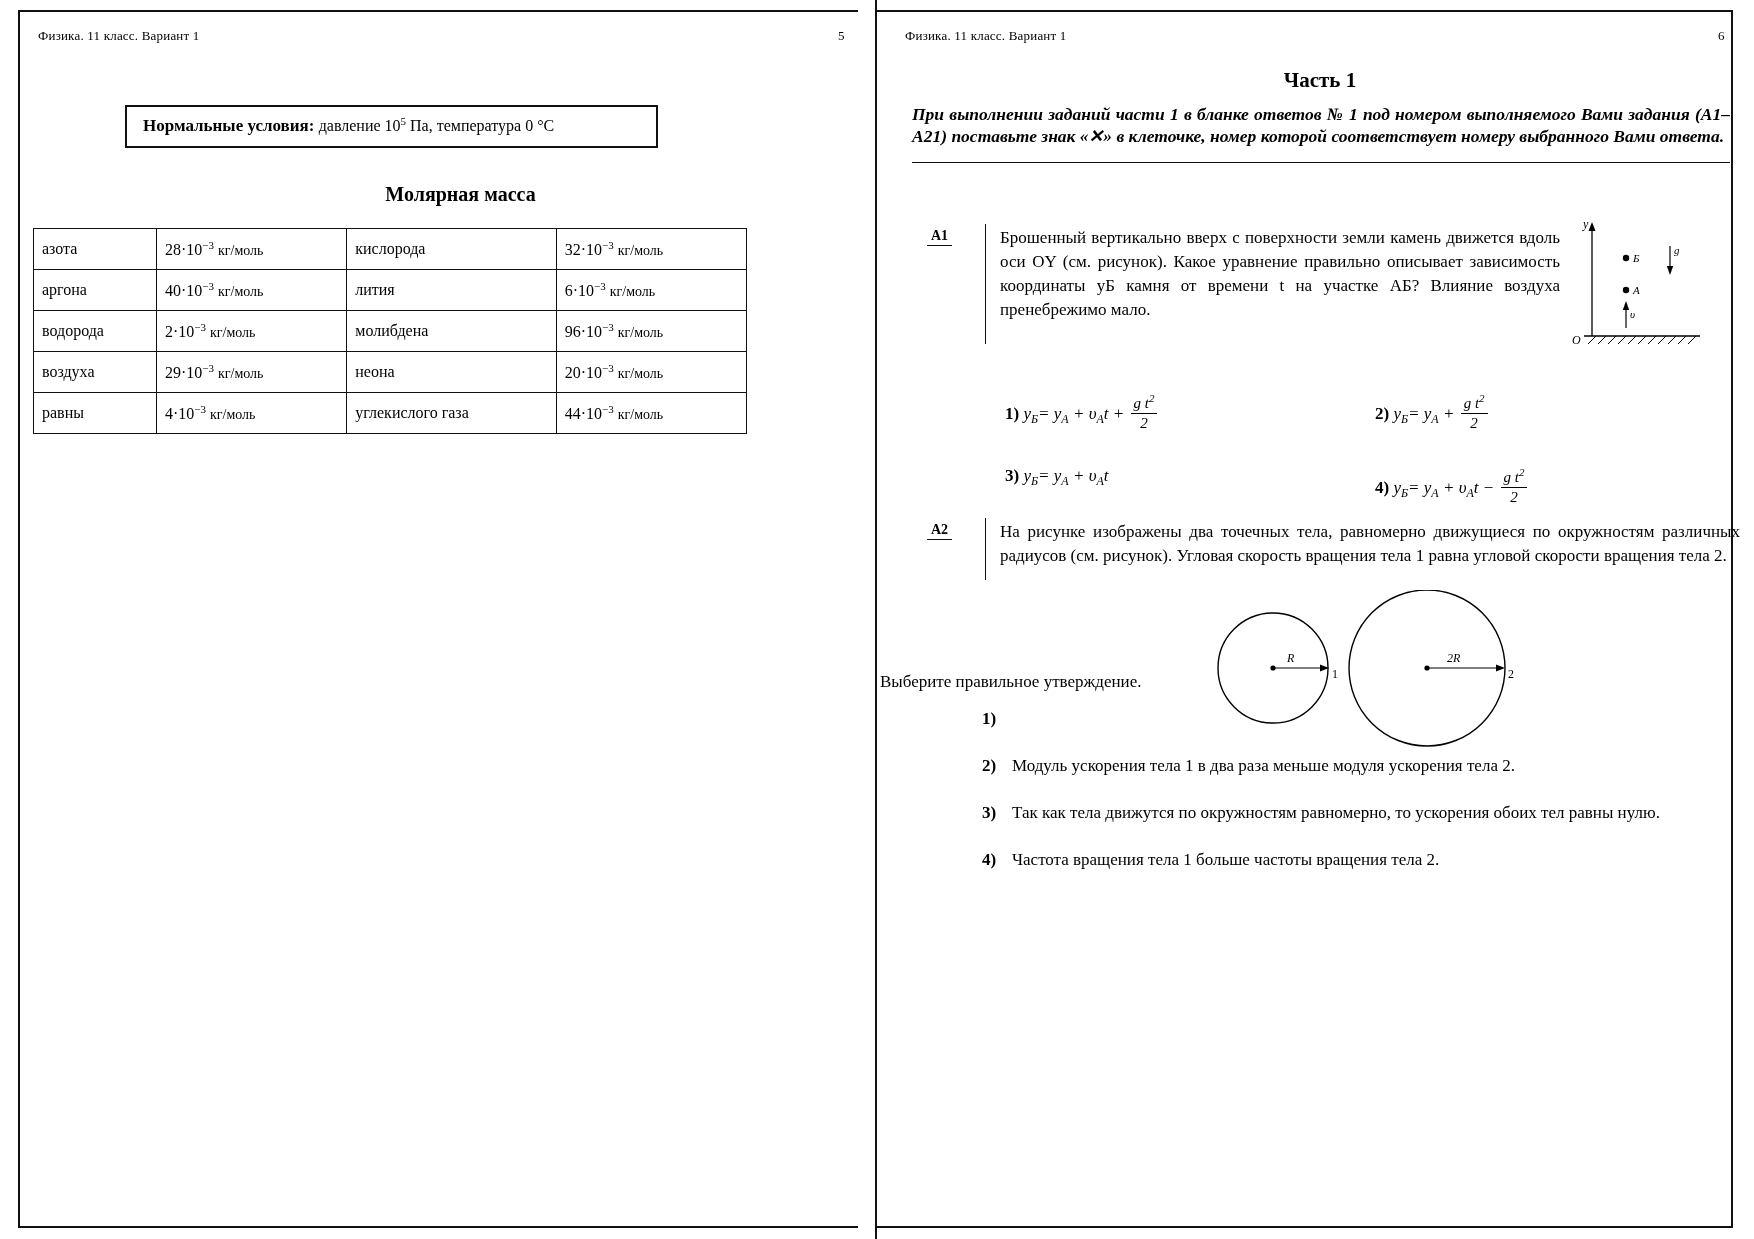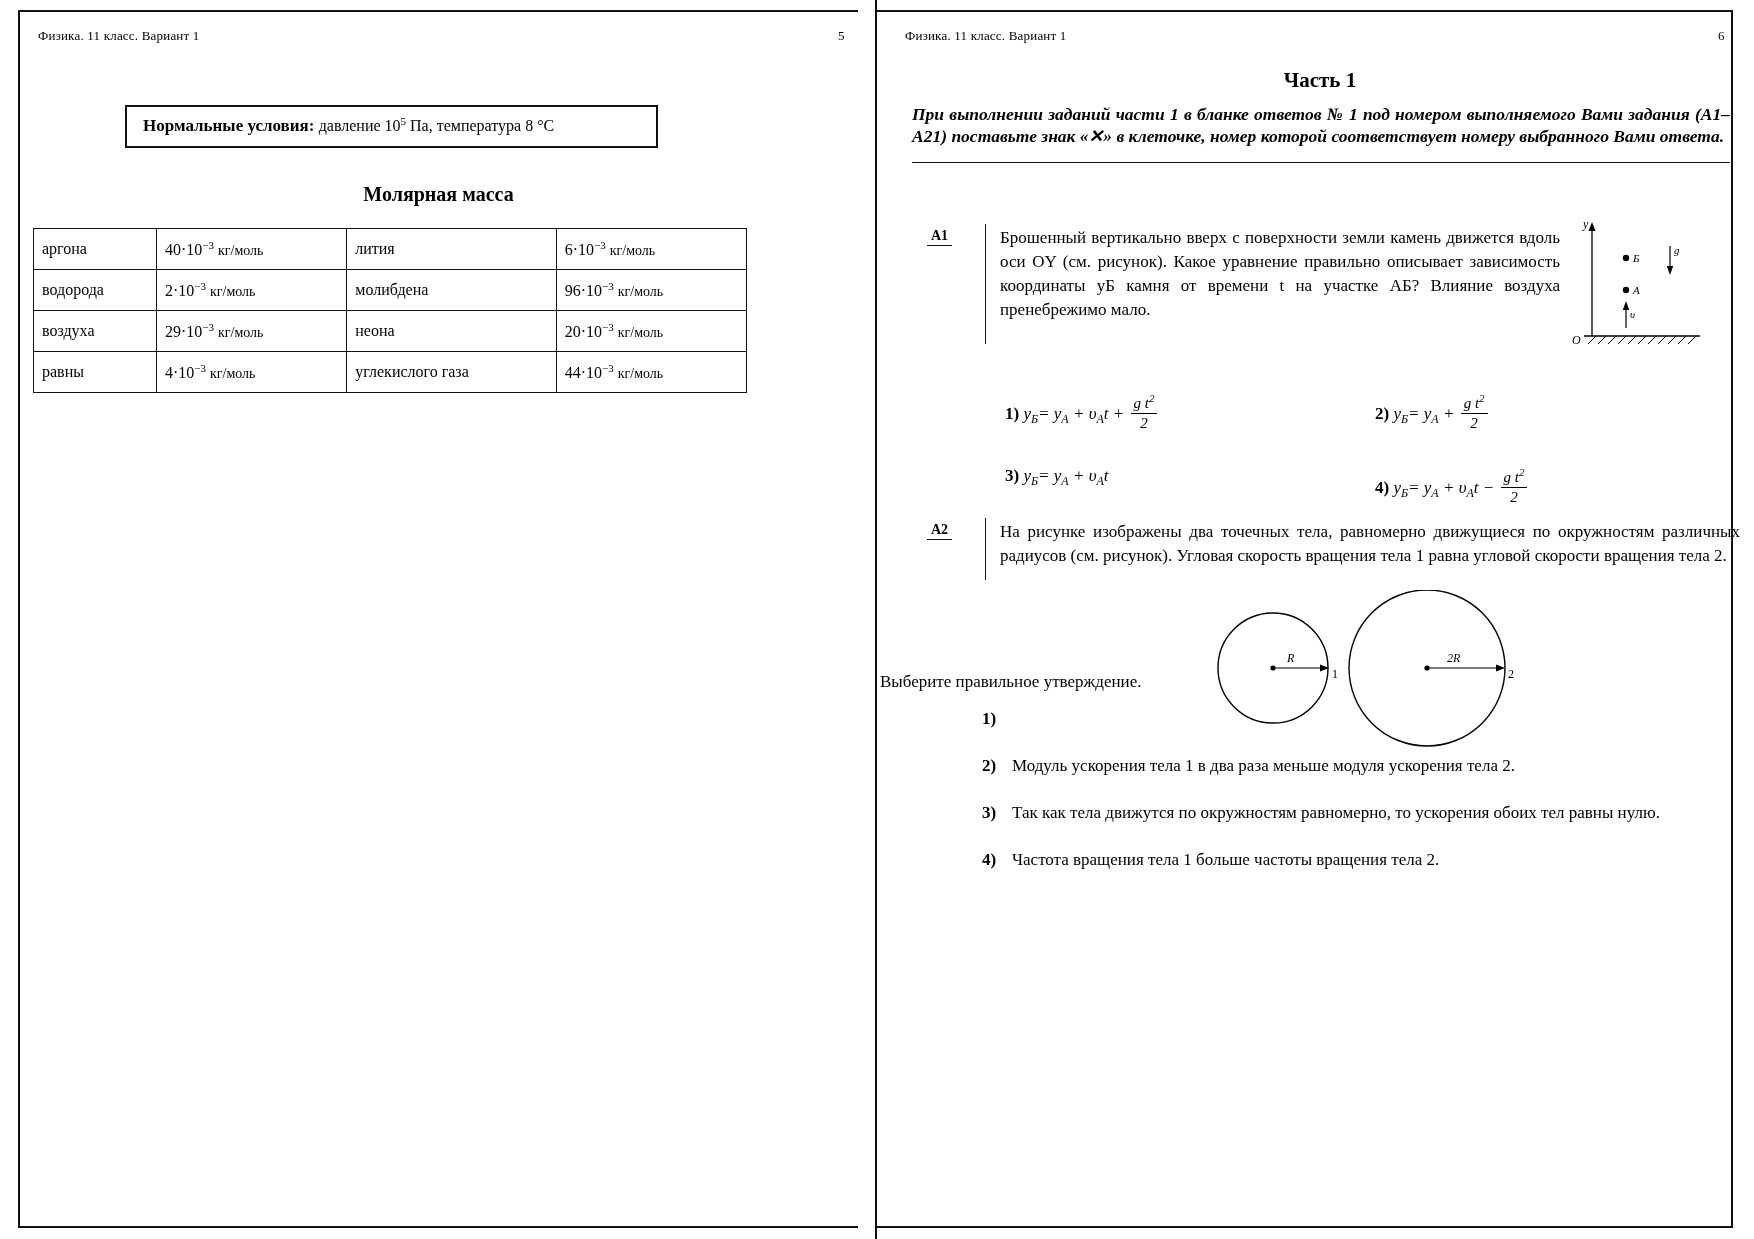--- a/index.html
+++ b/index.html
@@ -84,20 +84,21 @@
   sup.tiny { font-size: 11px; vertical-align: super; }
   sup.neg { font-size: 11px; vertical-align: super; }
 
   .molar-title {
     position: absolute;
     left: 0; top: 183px;
     width: 877px;
     text-align: center;
     font-size: 20px;
     font-weight: bold;
+    padding-left: 22px;
   }
   .molar-table {
     position: absolute;
     left: 33px; top: 228px;
     width: 714px;
     border-collapse: collapse;
     font-size: 16px;
   }
   .molar-table td {
     border: 1.5px solid #111;
@@ -214,28 +215,34 @@
 
     <div class="running-head rh-left">Физика. 11 класс. Вариант 1</div>
     <div class="page-num pn-left">5</div>
 
     <div class="norm-box">
       <b>Нормальные условия:</b>
       <span class="val">
         <span>давление 10</span><sup class="tiny">5</sup>
         <span>Па,</span>
       </span>
-      <span class="val">температура  8 °C</span>
+      <span class="val">температура  0 °C</span>
     </div>
 
     <div class="molar-title">Молярная масса</div>
 
     <div class="tbl-shadow"></div>
     <table class="molar-table">
       <tbody>
+        <tr>
+          <td class="name">азота</td>
+          <td class="val"><span>28·10</span><sup class="neg">−3</sup> <span class="unit">кг/моль</span></td>
+          <td class="name2">кислорода</td>
+          <td class="val2"><span>32·10</span><sup class="neg">−3</sup> <span class="unit">кг/моль</span></td>
+        </tr>
         <tr>
           <td class="name">аргона</td>
           <td class="val"><span>40·10</span><sup class="neg">−3</sup> <span class="unit">кг/моль</span></td>
           <td class="name2">лития</td>
           <td class="val2"><span>6·10</span><sup class="neg">−3</sup> <span class="unit">кг/моль</span></td>
         </tr>
         <tr>
           <td class="name">водорода</td>
           <td class="val"><span>2·10</span><sup class="neg">−3</sup> <span class="unit">кг/моль</span></td>
           <td class="name2">молибдена</td>

